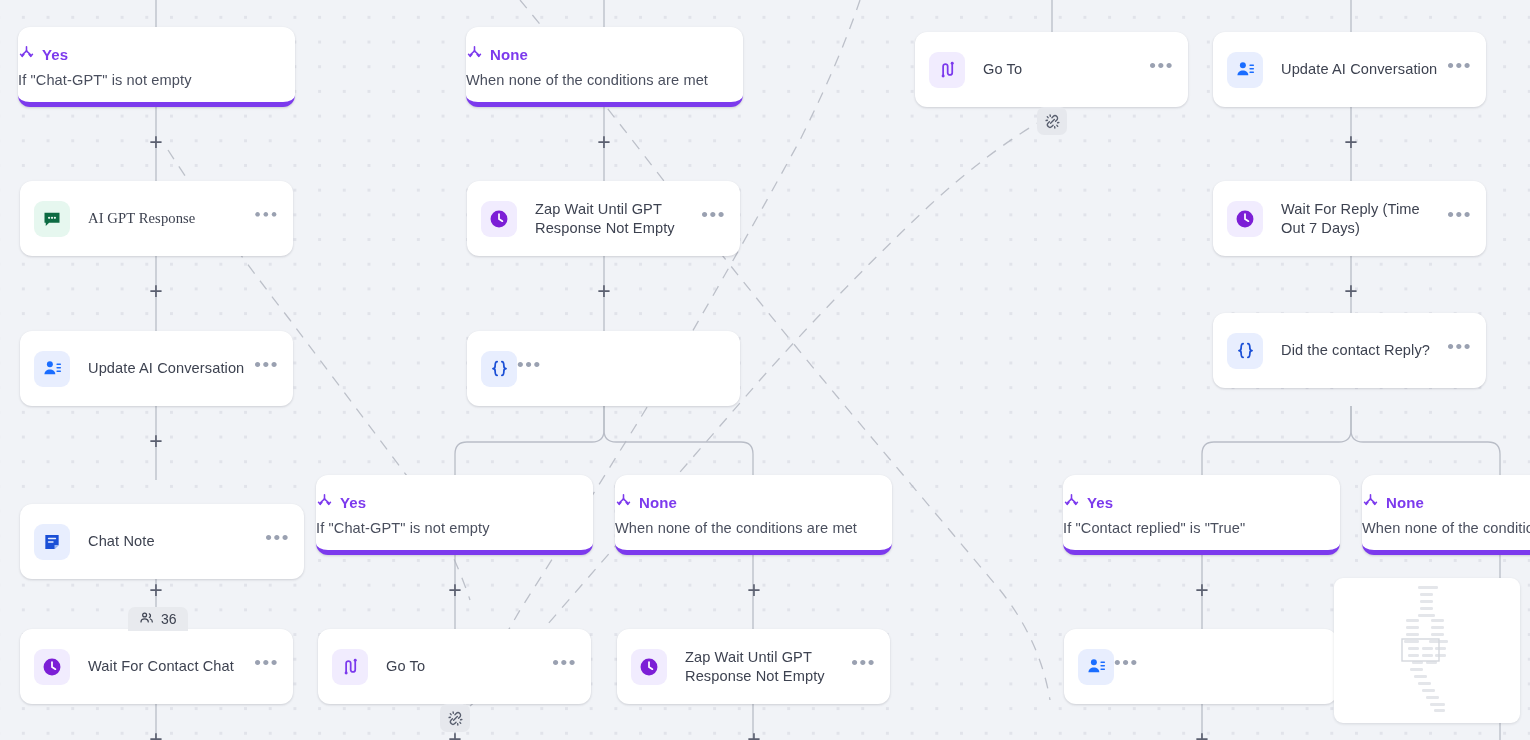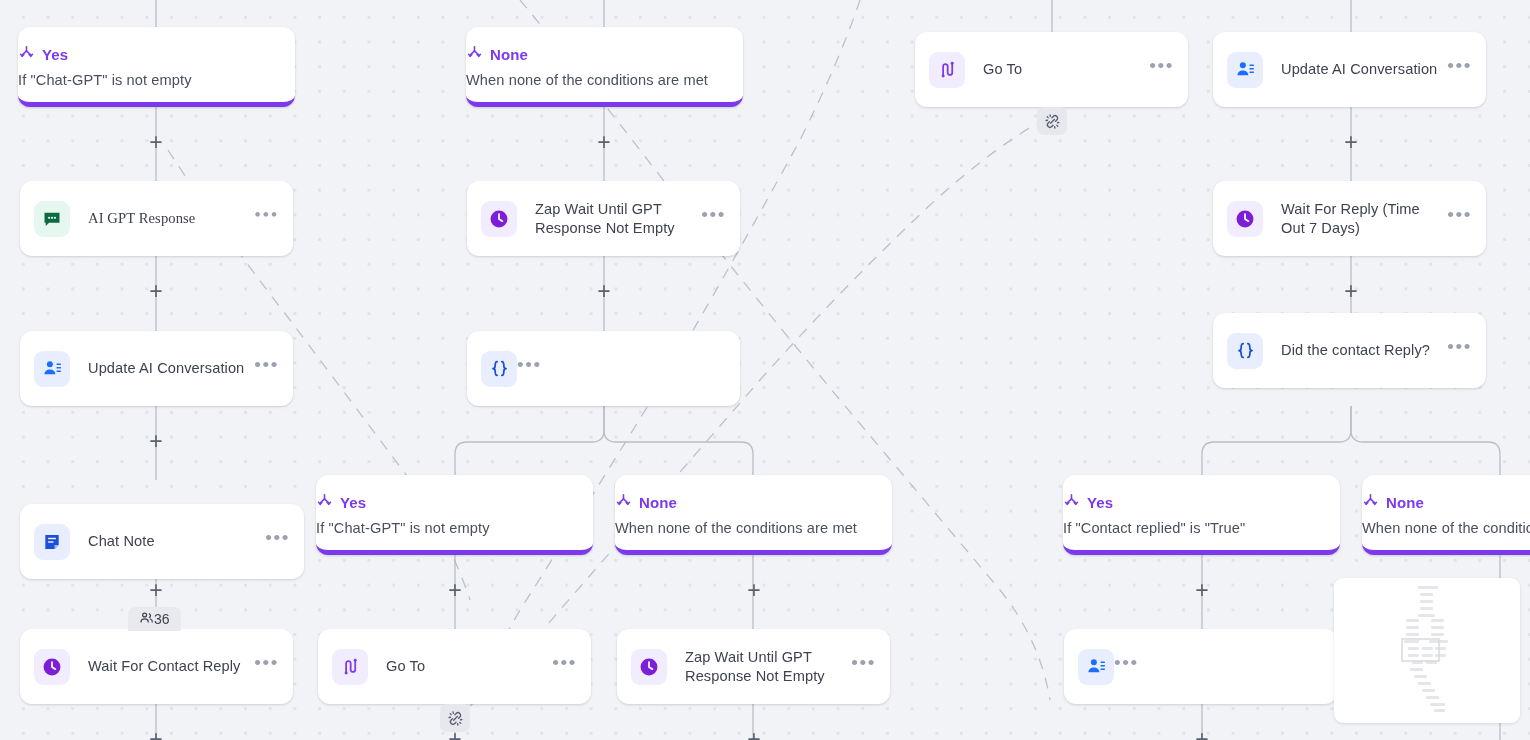--- a/index.html
+++ b/index.html
@@ -100,21 +100,21 @@
     cursor: pointer;
     user-select: none;
   }
 
   
   .count-badge {
     position: absolute;
     height: 24px;
     background: #e8eaee;
     border-radius: 7px 7px 0 0;
-    display: flex; align-items: center; 
+    display: flex; align-items: center; gap: 7px;
     padding: 0 11px;
     font-size: 14px;
     color: #3d4250;
     cursor: pointer;
   }
   .unlink-badge {
     position: absolute;
     width: 30px; height: 28px;
     background: #e6e8ed;
     border-radius: 7px;
@@ -297,21 +297,21 @@
     <span class="dots">•••</span>
   </div>
 
   <div class="node" id="n4" style="left: 20px; top: 629px; width: 273px; height: 75px;">
     <span class="tile" style="background: rgb(241, 236, 254);">
       <svg width="22" height="22" viewBox="0 0 24 24">
         <circle cx="12" cy="12" r="9.2" fill="#7c1fd6"></circle>
         <path d="M12 6.6V12l3.7 2.4" stroke="#ffffff" stroke-width="1.9" stroke-linecap="round" fill="none"></path>
       </svg>
     </span>
-    <span class="node-label">Wait For Contact Reply</span>
+    <span class="node-label">Wait For Contact Chat</span>
     <span class="dots">•••</span>
   </div>
 
   <div class="node" id="n5" style="left: 467px; top: 181px; width: 273px; height: 75px;">
     <span class="tile" style="background: rgb(241, 236, 254);">
       <svg width="22" height="22" viewBox="0 0 24 24">
         <circle cx="12" cy="12" r="9.2" fill="#7c1fd6"></circle>
         <path d="M12 6.6V12l3.7 2.4" stroke="#ffffff" stroke-width="1.9" stroke-linecap="round" fill="none"></path>
       </svg>
     </span>

